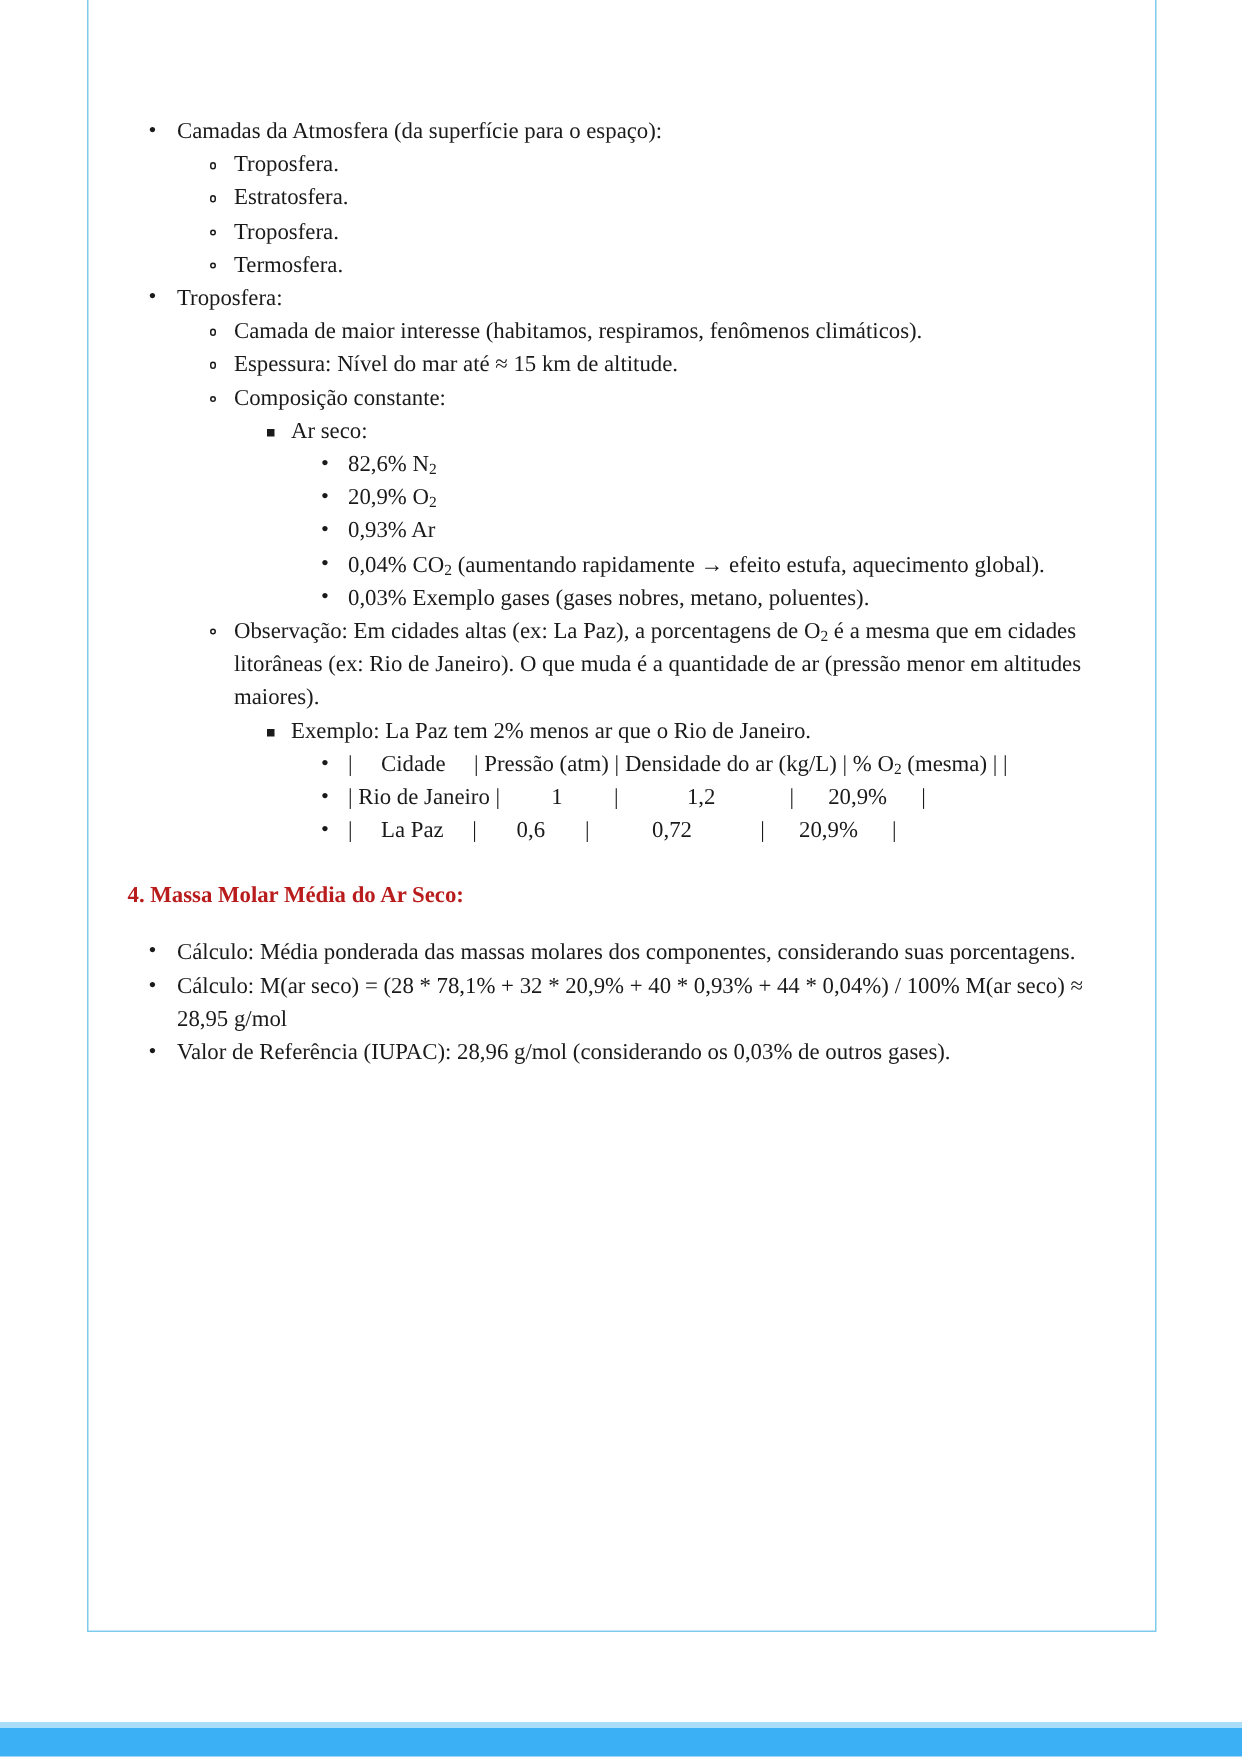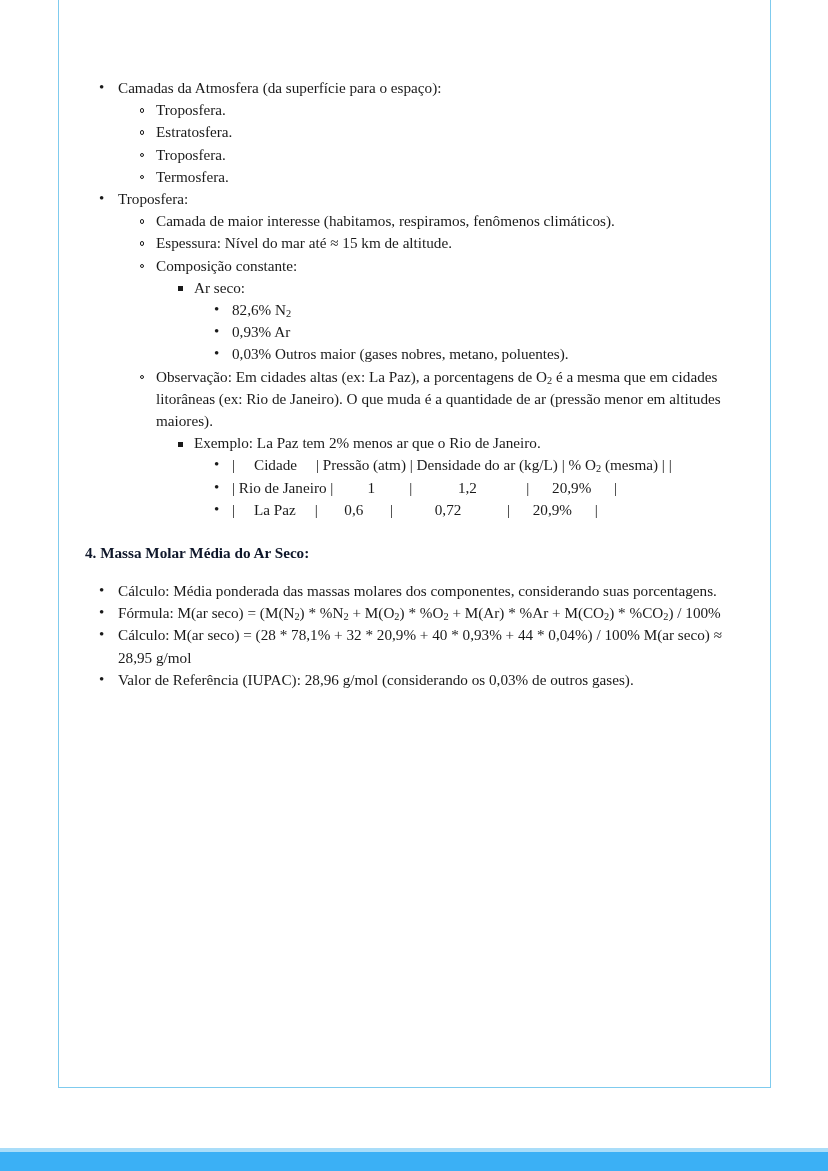--- a/index.html
+++ b/index.html
@@ -142,21 +142,21 @@
     color: #1a1a1a;
   }
 
   
   .section-heading {
     font-weight: bold;
     font-size: 15.2px;
     line-height: 22px;
     margin: 21px 0 16px 0;
     padding-left: 2px;
-    color: #0f172a;
+    color: #b91c1c;
   }
 
   sub {
     font-size: 0.68em;
     vertical-align: -0.22em;
     line-height: 0;
   }
 
   .tbl-row {
     white-space: pre;
@@ -209,24 +209,30 @@
 
               <ul class="lvl3">
                 <li>
                   <span>Ar seco:</span>
 
                   <ul class="lvl4">
                     <li>
                       <span>82,6% </span><span>N</span><sub>2</sub><span></span>
                     </li>
                     <li>
+                      <span>20,9% </span><span>O</span><sub>2</sub><span></span>
+                    </li>
+                    <li>
                       <span>0,93% </span><span>Ar</span><sub></sub><span></span>
                     </li>
                     <li>
-                      <span>0,03% </span><span>Outros maior</span><sub></sub><span> (gases nobres, metano, poluentes).</span>
+                      <span>0,04% </span><span>CO</span><sub>2</sub><span> (aumentando rapidamente → efeito estufa, aquecimento global).</span>
+                    </li>
+                    <li>
+                      <span>0,03% </span><span>Exemplo gases</span><sub></sub><span> (gases nobres, metano, poluentes).</span>
                     </li>
                   </ul>
                 </li>
               </ul>
             </li>
 
             <li>
               <span>Observação: Em cidades altas (ex: La Paz), a porcentagens de O</span><sub>2</sub><span> é a mesma que em cidades litorâneas (ex: Rio de Janeiro). O que muda é a quantidade de ar (pressão menor em altitudes maiores).</span>
 
               <ul class="lvl3">
@@ -246,21 +252,20 @@
         </li>
       </ul>
 
       <div class="section-heading">4. Massa Molar Média do Ar Seco:</div>
 
       <ul class="lvl1">
         <li>
           <span>Cálculo: Média ponderada das massas molares dos componentes, considerando suas porcentagens.</span>
         </li>
 
-        <li><span>Fórmula: M(ar seco) = (M(N</span><sub>2</sub><span>) * %N</span><sub>2</sub><span> + M(O</span><sub>2</sub><span>) * %O</span><sub>2</sub><span> + M(Ar) * %Ar + M(CO</span><sub>2</sub><span>) * %CO</span><sub>2</sub><span>) / 100%</span></li>
 
         <li>
           <span>Cálculo: M(ar seco) = (28 * 78,1% + 32 * 20,9% + 40 * 0,93% + 44 * 0,04%) / 100% M(ar seco) ≈ 28,95 g/mol</span>
         </li>
 
         <li>
           <span>Valor de Referência (IUPAC): 28,96 g/mol (considerando os 0,03% de outros gases).</span>
         </li>
       </ul>
 

